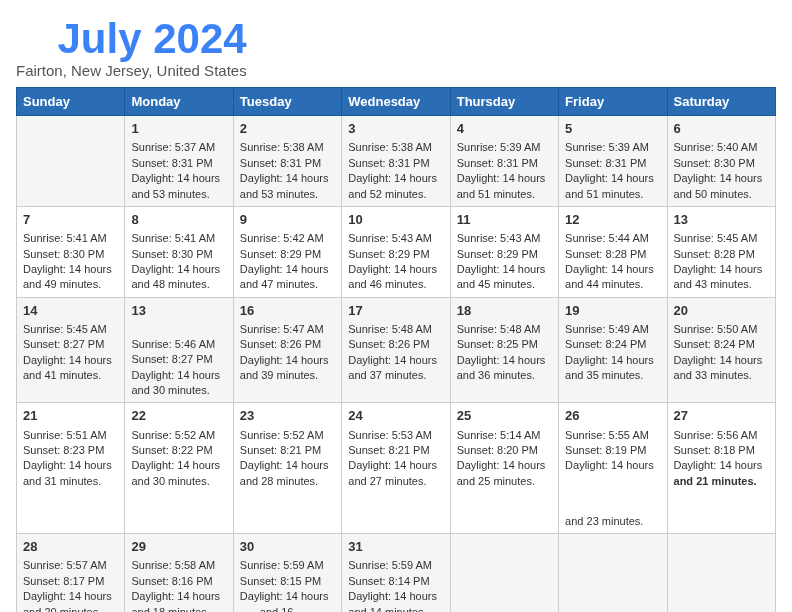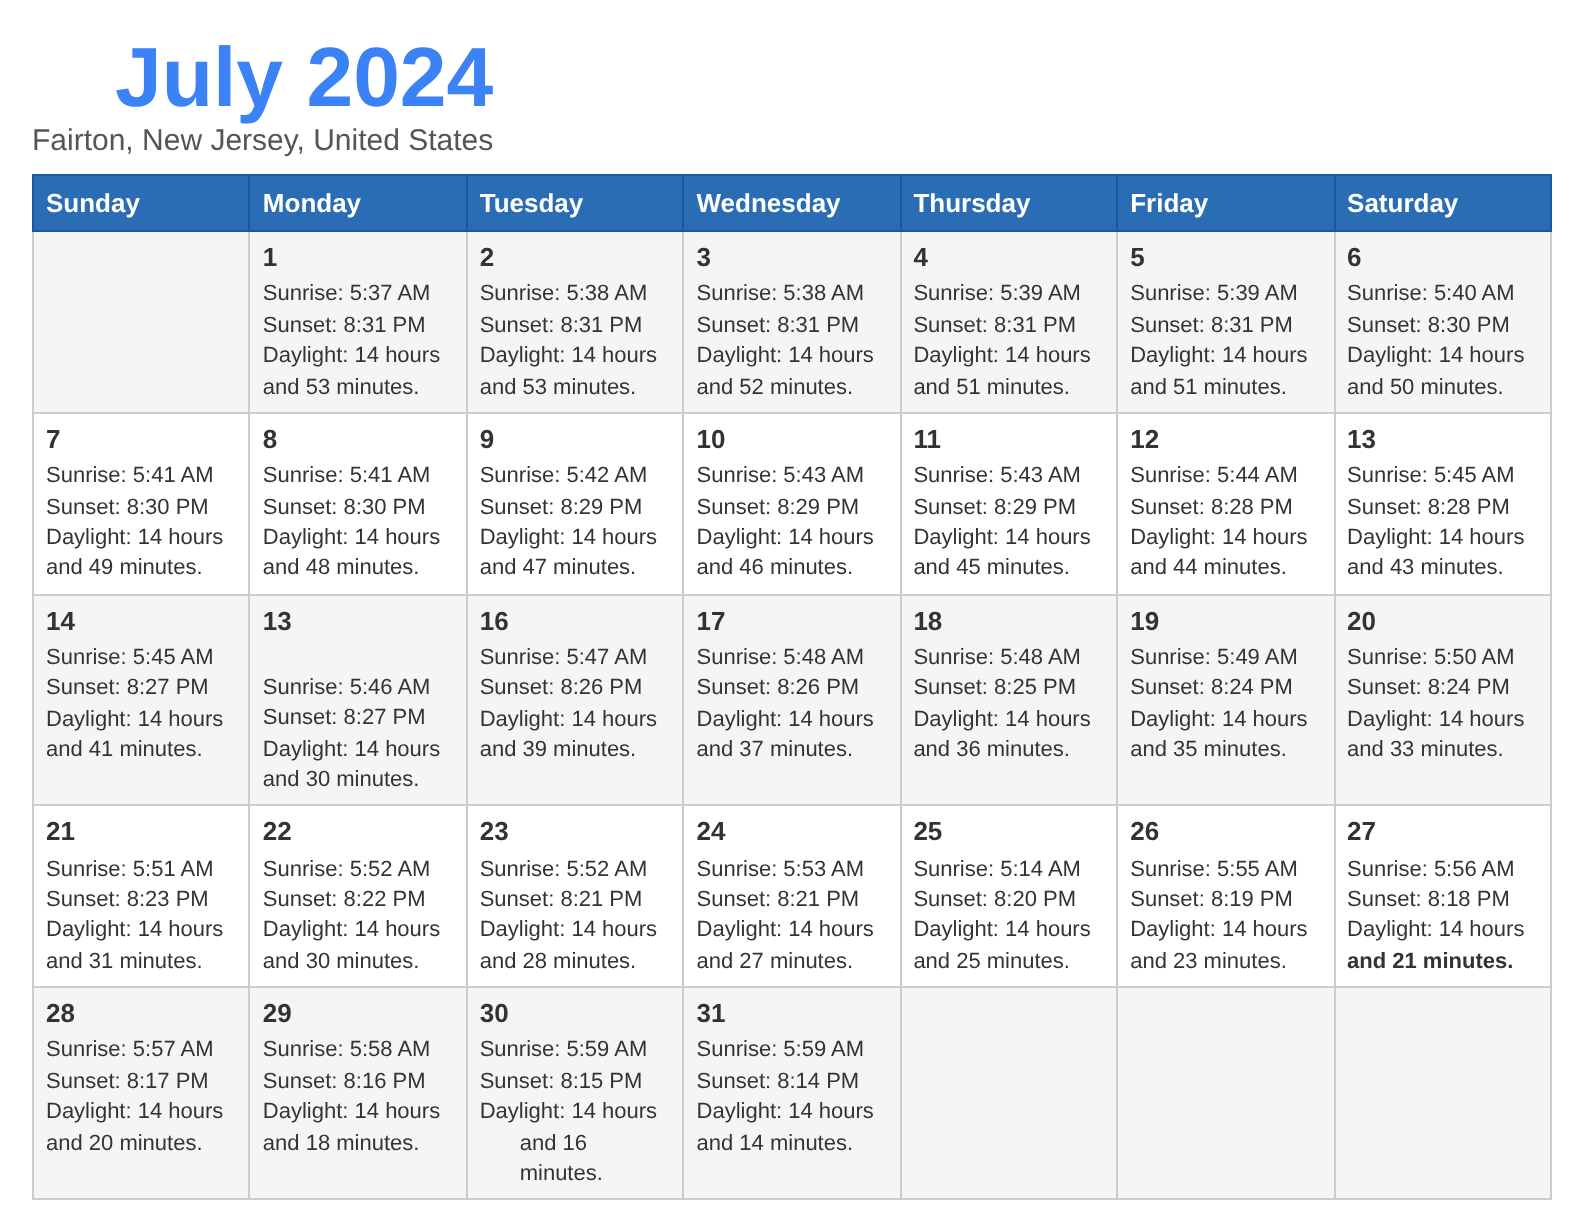--- a/index.html
+++ b/index.html
@@ -277,21 +277,21 @@
           <span style="display: block;">Sunrise: 5:14 AM</span>
           <span style="display: block;">Sunset: 8:20 PM</span>
           <span style="display: block;">Daylight: 14 hours</span>
           <span style="display: block;">and 25 minutes.</span>
         </td>
         <td>
           <span class="day-number">26</span>
           <span style="display: block;">Sunrise: 5:55 AM</span>
           <span style="display: block;">Sunset: 8:19 PM</span>
           <span style="display: block;">Daylight: 14 hours</span>
-          <span style="display: block;">and 23 minutes.</span>
+          <span style="display: block; margin-top: 40px;">and 23 minutes.</span>
         </td>
         <td>
           <span class="day-number">27</span>
           <span style="display: block;">Sunrise: 5:56 AM</span>
           <span style="display: block;">Sunset: 8:18 PM</span>
           <span style="display: block;">Daylight: 14 hours</span>
           <span style="display: block; font-weight: bold;">and 21 minutes.</span>
         </td>
       </tr>
       <tr>

